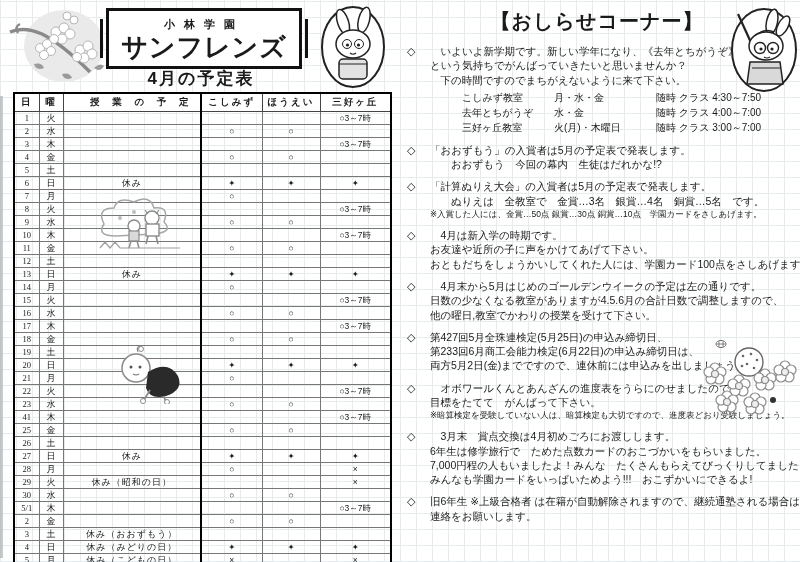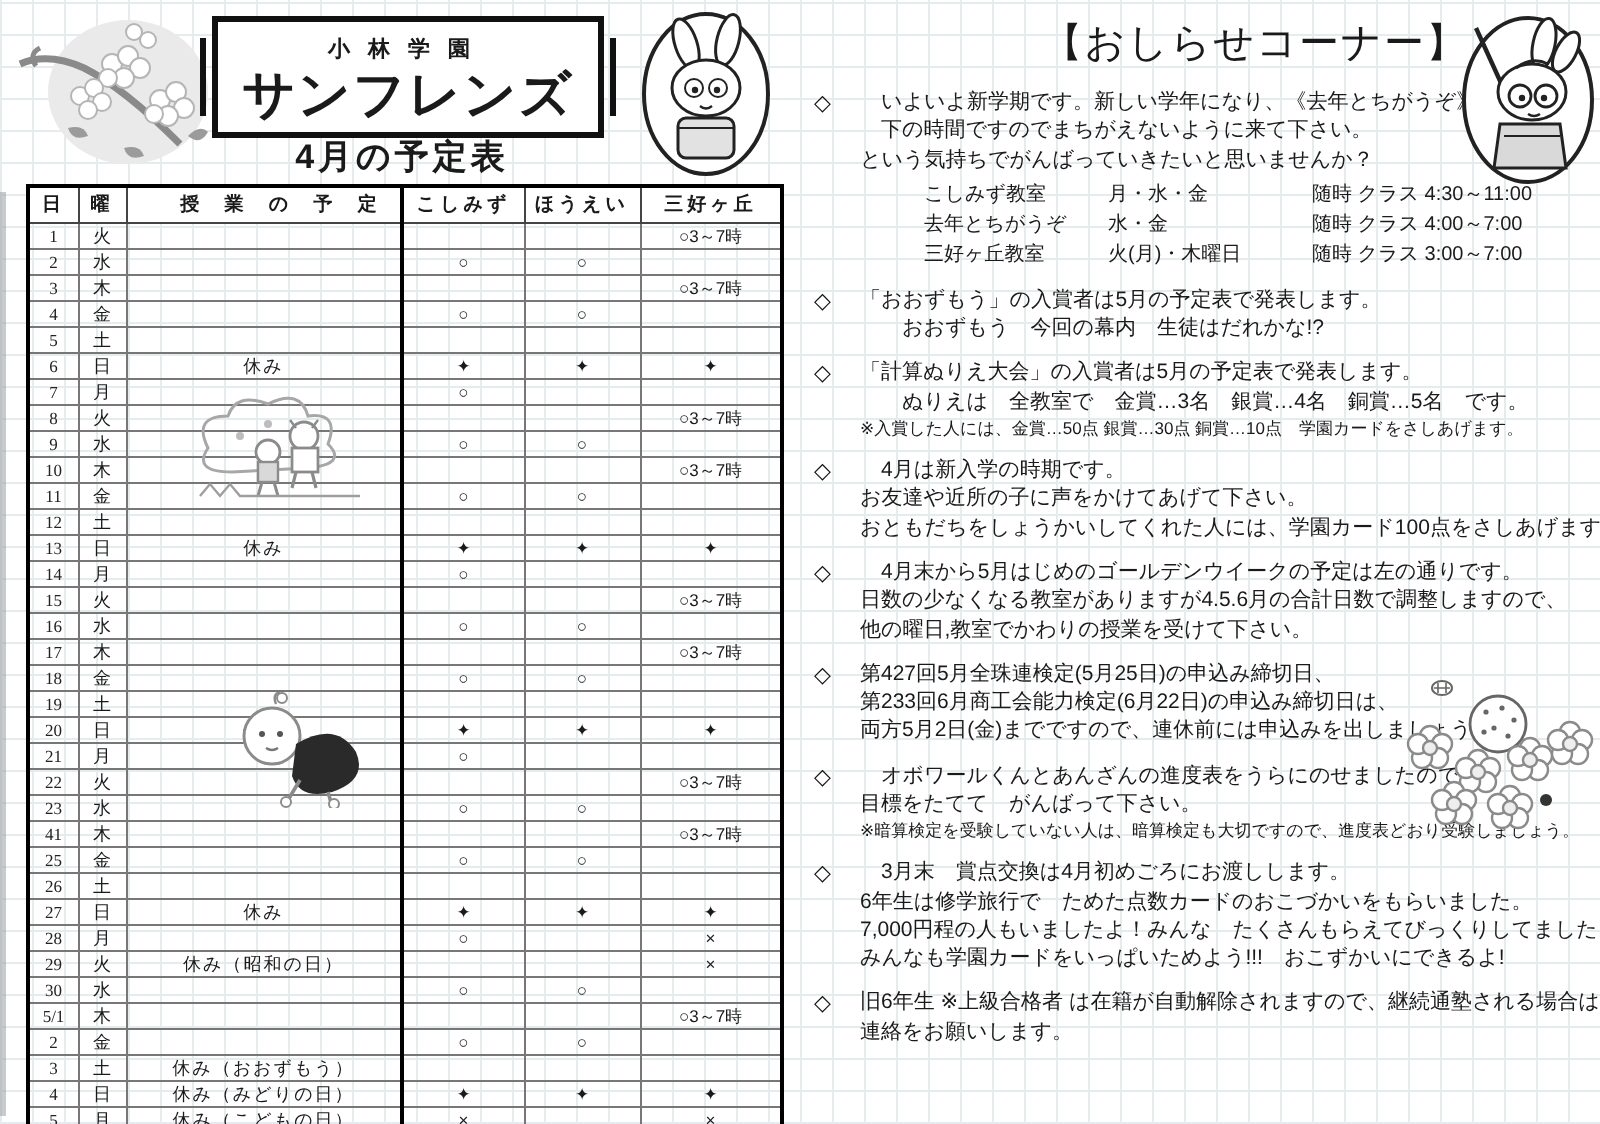--- a/index.html
+++ b/index.html
@@ -38,21 +38,21 @@
   table.sched td.dow{font-size:9px;}
   table.sched td.plan{font-size:9px;letter-spacing:1px;}
   table.sched th:nth-child(3),table.sched td:nth-child(3){border-right:2px solid #000;}
   table.sched td.m,table.sched td.k,table.sched td.h{font-size:8.5px;}
   .illu{position:absolute;pointer-events:none;}
   .illu-kids{left:90px;top:194px;}
   .illu-baby{left:104px;top:346px;}
 
   
   .right-col{position:absolute;left:404px;top:8px;width:392px;}
-  .ann-title{width:330px;text-align:right;font-size:20px;font-weight:normal;letter-spacing:1px;margin-bottom:9px;white-space:nowrap;}
+  .ann-title{width:330px;margin-left:28px;text-align:center;font-size:20px;font-weight:bold;letter-spacing:1px;margin-bottom:9px;white-space:nowrap;}
   .ann-item{position:relative;padding-left:26px;margin-bottom:8px;}
   .ann-item .diamond{position:absolute;left:3px;top:1px;font-size:11px;color:#111;}
   .line{font-size:10.5px;line-height:1.36;white-space:nowrap;}
   .line.small{font-size:8.5px;line-height:1.45;}
   .times{margin:3px 0 1px 32px;}
   .times-row{display:flex;font-size:10px;line-height:1.5;white-space:nowrap;align-items:center;}
   .times-row .room{width:92px;}
   .times-row .days{width:102px;}
   .flowers{position:absolute;left:697px;top:336px;pointer-events:none;}
 
@@ -450,27 +450,27 @@
     <circle cx="39" cy="55" r="2.5" fill="#fff" stroke="#8b8b8b"></circle>
     <circle cx="63" cy="56" r="2.5" fill="#fff" stroke="#8b8b8b"></circle>
   </svg>
 
   <div class="right-col">
     <div class="ann-title">【おしらせコーナー】</div>
     <div>
         <div class="ann-item">
           <span class="diamond">◇</span>
           <div class="line">　いよいよ新学期です。新しい学年になり、《去年とちがうぞ》</div>
+          <div class="line">という気持ちでがんばっていきたいと思いませんか？</div>
           <div class="line">　下の時間ですのでまちがえないように来て下さい。</div>
-          <div class="line">という気持ちでがんばっていきたいと思いませんか？</div>
           <div class="times">
             <div class="times-row">
               <span class="room">こしみず教室</span>
               <span class="days">月・水・金</span>
-              <span class="time">随時 クラス 4:30～11:00</span>
+              <span class="time">随時 クラス 4:30～7:50</span>
             </div>
             <div class="times-row">
               <span class="room">去年とちがうぞ</span>
               <span class="days">水・金</span>
               <span class="time">随時 クラス 4:00～7:00</span>
             </div>
             <div class="times-row">
               <span class="room">三好ヶ丘教室</span>
               <span class="days">火(月)・木曜日</span>
               <span class="time">随時 クラス 3:00～7:00</span>

